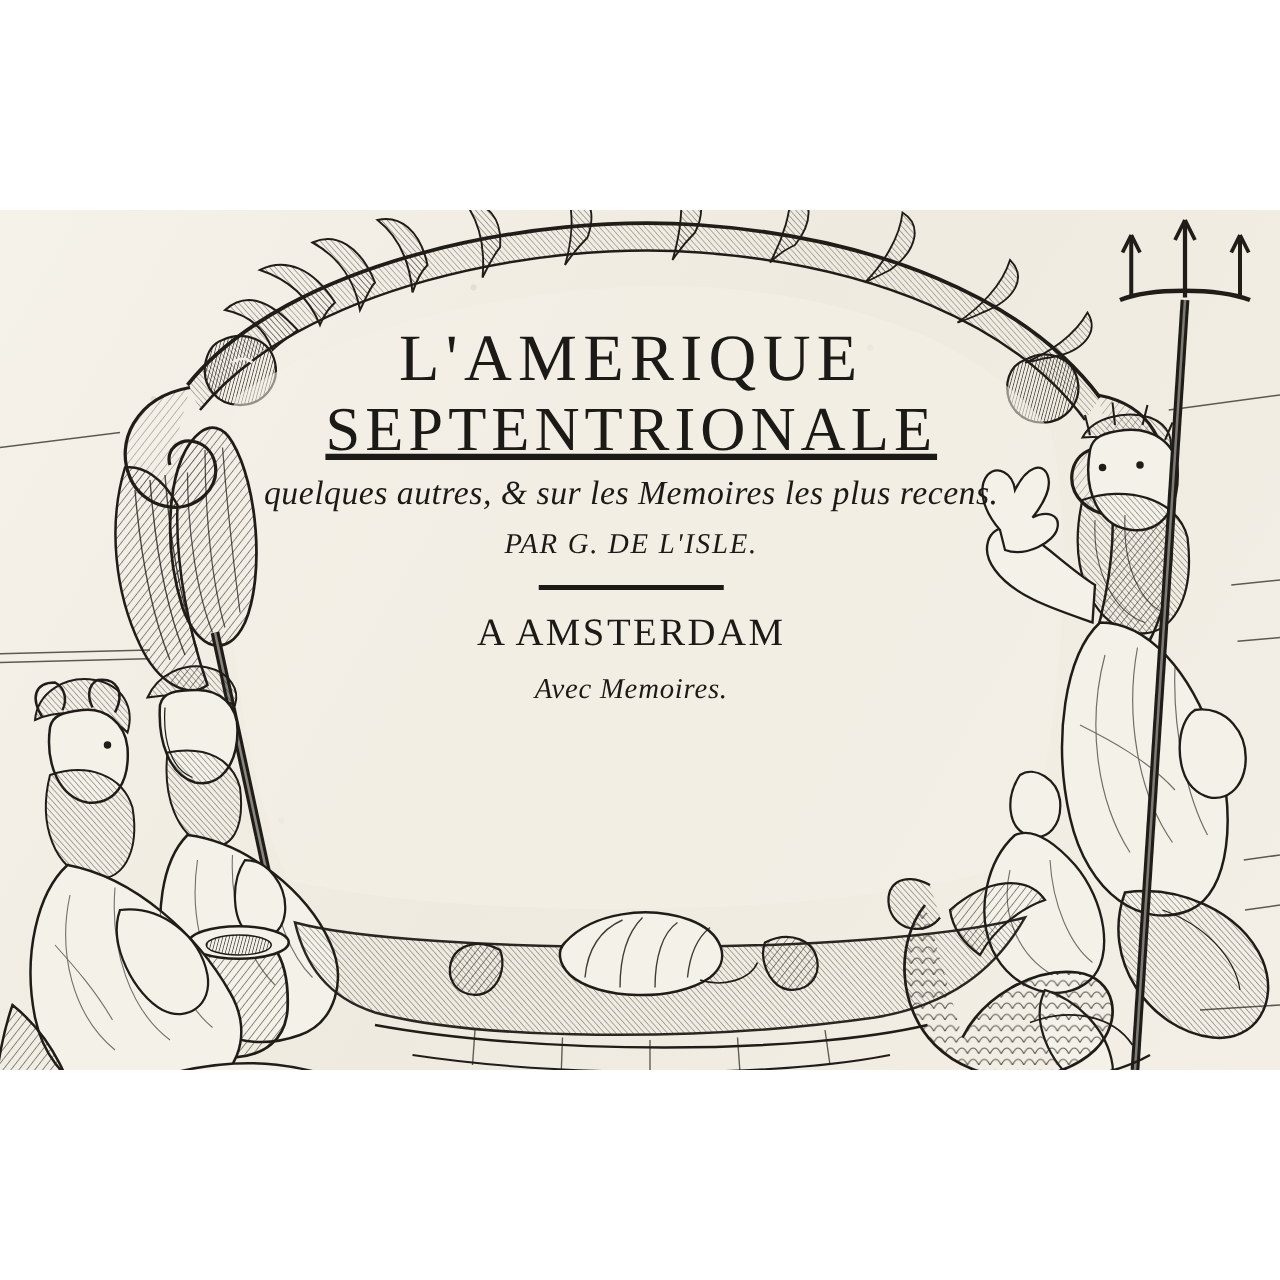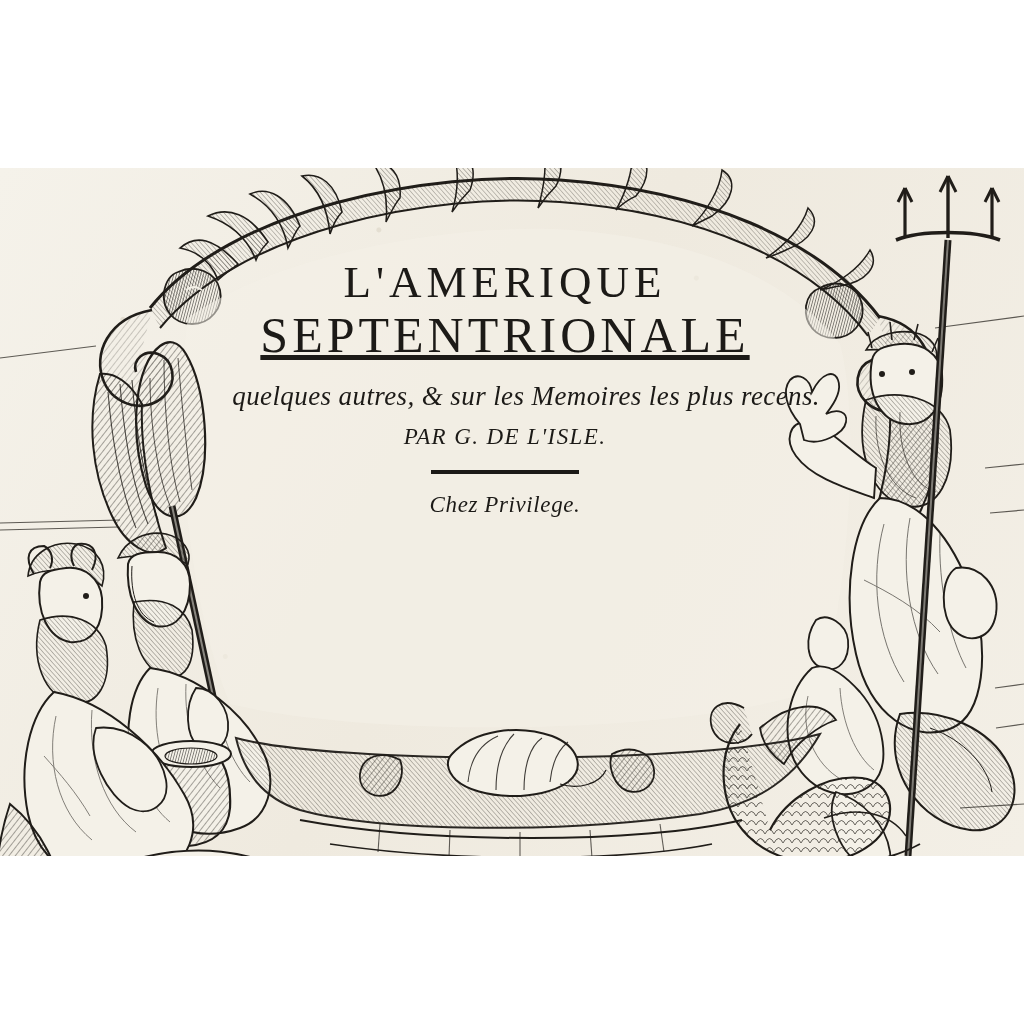--- a/index.html
+++ b/index.html
@@ -62,21 +62,21 @@
     color: #1c1a17;
     z-index: 5;
   }
   .line-main {
     font-family: "Liberation Serif", serif;
     letter-spacing: 3px;
     line-height: 1.02;
     white-space: nowrap;
   }
   #t-line1 {
-    font-size: 45px;
+    font-size: 53px;
     letter-spacing: 5px;
   }
   #t-line2 {
     font-size: 50px;
     letter-spacing: 4px;
     margin-top: 4px;
     text-decoration: underline;
   }
   .line-italic {
     font-family: "Liberation Serif", serif;
@@ -89,23 +89,22 @@
     letter-spacing: 0.5px;
   }
   #t-line4 {
     font-size: 27px;
     margin-top: 10px;
     letter-spacing: 1px;
     font-style: normal;
   }
   #t-line5 {
     font-size: 27px;
-    margin-top: 20px;
+    margin-top: 10px;
     letter-spacing: 0.4px;
-    text-align: right;
   }
   #t-line6 {
     font-size: 23px;
     margin-top: 12px;
     letter-spacing: 1.4px;
   }
   #rule {
     width: 148px;
     height: 4px;
     background: #1c1a17;
@@ -432,17 +431,18 @@
         <path d="M560 616 C 578 622, 600 616, 606 602" fill="none" stroke="#201d19" stroke-width="1.3"></path>
       </g>
     </svg>
 
     <div id="title-block">
       <div id="t-line1" class="line-main">L'AMERIQUE</div>
       <div id="t-line2" class="line-main">SEPTENTRIONALE</div>
       <div id="t-line5" class="line-italic">quelques autres, &amp; sur les Memoires les plus recens.</div>
       <div id="t-line6" class="line-italic">PAR G. DE L'ISLE.</div>
       <div id="rule"></div>
-      <div id="t-line9" class="line-italic">Chez Privilege.</div>
+      <div id="t-line7" class="line-main">A AMSTERDAM</div>
+      <div id="t-line9" class="line-italic">Avec Memoires.</div>
     </div>
 
   </div>
 </div>
 
 </body></html>

